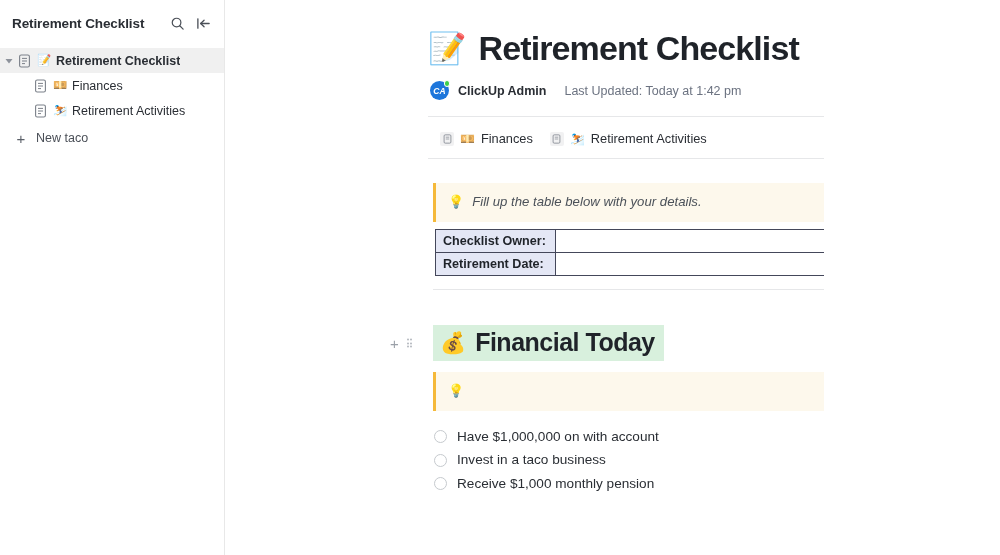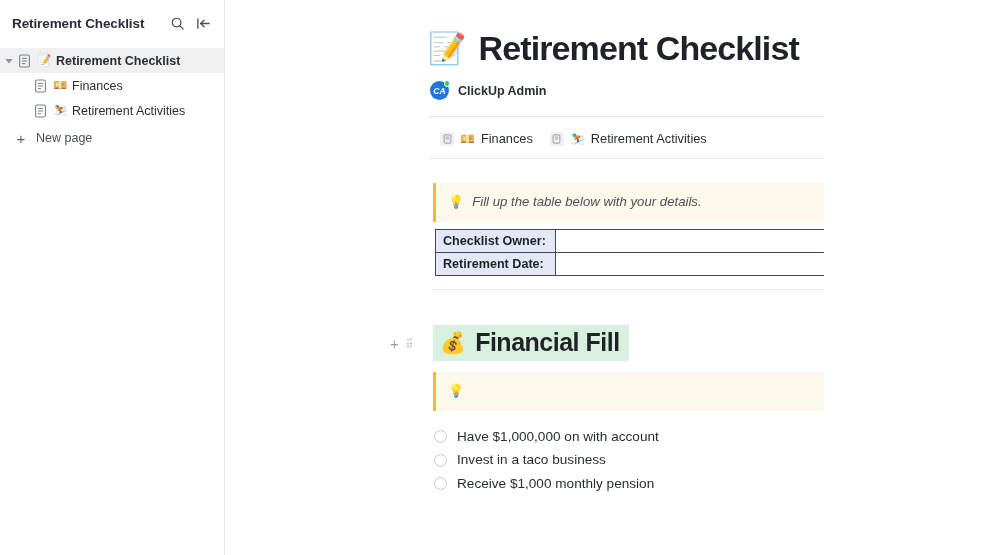--- a/index.html
+++ b/index.html
@@ -449,40 +449,41 @@
             <line x1="4" y1="7" x2="9" y2="7" stroke="#7b8089" stroke-width="1"></line>
             <line x1="4" y1="9.6" x2="7" y2="9.6" stroke="#7b8089" stroke-width="1"></line>
           </svg>
         </div>
         <span class="tw-emoji">⛷️</span>
         <span class="tw-label">Retirement Activities</span>
       </div>
 
       <div class="new-page-row">
         <span class="np-plus">+</span>
-        <span class="np-label">New page</span>
+        <span class="np-label">New taco</span>
       </div>
 
     </nav>
   </aside>
 
   <main class="main">
     <div class="doc">
 
       <div class="doc-title-row">
         <span class="doc-title-emoji">📝</span>
         <h1 class="doc-title">Retirement Checklist</h1>
       </div>
 
       <div class="meta-row">
         <div class="avatar-wrap">
           <div class="avatar">CA</div>
           <div class="avatar-status"></div>
         </div>
         <span class="meta-author">ClickUp Admin</span>
+        <span class="meta-updated">Last Updated: Today at 1:42 pm</span>
       </div>
 
       <div class="divider"></div>
 
       <div class="subpages-row">
         <div class="subpage-link">
           <span class="sp-doc-icon">
             <svg width="9" height="10" viewBox="0 0 13 14" fill="none">
               <rect x="1.6" y="1" width="9.8" height="12" rx="1.6" stroke="#8a8f97" stroke-width="1.3"></rect>
               <line x1="4" y1="4.4" x2="9" y2="4.4" stroke="#8a8f97" stroke-width="1.1"></line>
@@ -539,21 +540,21 @@
             <span></span>
               <span></span>
               <span></span>
               <span></span>
               <span></span>
               <span></span>
           </span>
         </div>
         <div class="h2-highlight">
           <span class="h2-emoji">💰</span>
-          <span class="h2-text">Financial Fill</span>
+          <span class="h2-text">Financial Today</span>
         </div>
       </div>
 
       <div class="callout callout-2">
         <span class="callout-emoji">💡</span>
       </div>
 
       <div class="checklist">
         <div class="check-item">
           <span class="check-box"></span>

